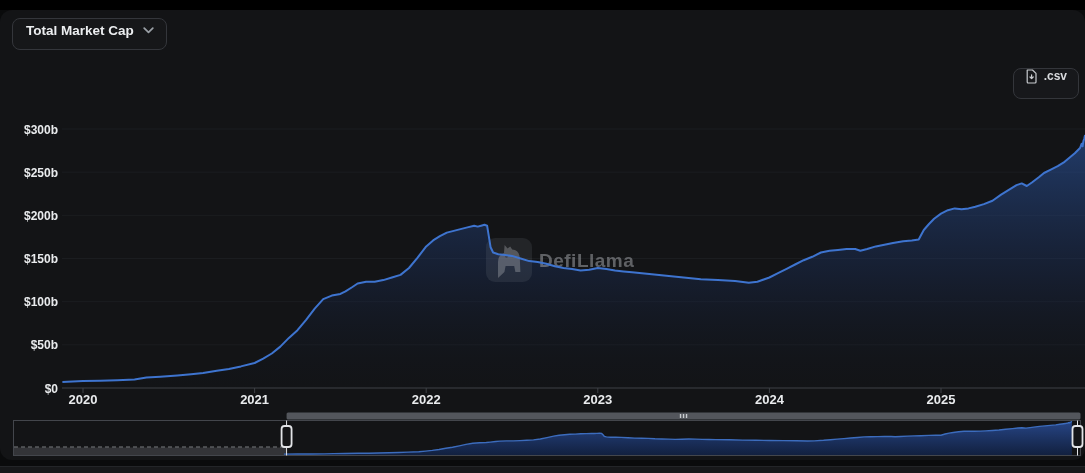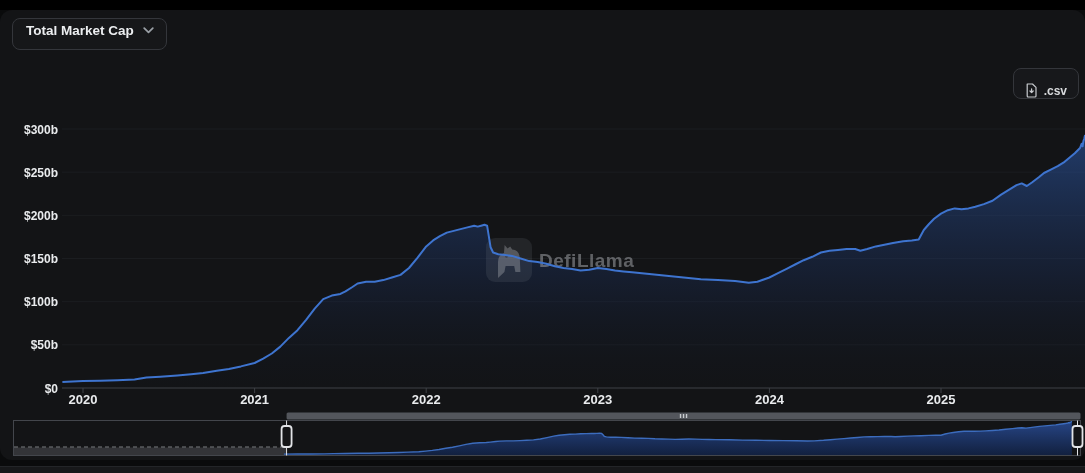--- a/index.html
+++ b/index.html
@@ -8,21 +8,21 @@
   .top-strip{position:absolute;left:0;top:0;width:1085px;height:10px;background:#000;}
   .card{position:absolute;left:0;top:10px;width:1085px;height:450px;
         background:#131416;border-radius:12px;}
   .bottom-strip{position:absolute;left:0;top:466px;width:1085px;height:7px;
         background:#17181a;border-top:1px solid #232528;}
   .dropdown-btn{position:absolute;left:12px;top:8px;height:32px;padding:0 12px 8px 13px;
         display:flex;align-items:center;gap:9px;background:#161719;border:1px solid #34363b;
         border-radius:8px;color:#eceef0;font-family:"Liberation Sans",sans-serif;
         font-size:13.5px;font-weight:bold;cursor:pointer;}
   .csv-btn{position:absolute;right:6px;top:58px;height:31px;padding:0 11px;
-        display:flex;align-items:flex-end;gap:6px;background:#17181b;border:1px solid #34363b;
+        display:flex;align-items:flex-start;gap:6px;background:#17181b;border:1px solid #34363b;
         border-radius:8px;color:#d8dadd;font-family:"Liberation Sans",sans-serif;
         font-size:12px;font-weight:bold;cursor:pointer;}
   svg text{font-family:"Liberation Sans",sans-serif;}
   #chart-svg{position:absolute;left:0;top:0;}
 </style>
 </head>
 <body>
 
 <div class="page">
   <div class="top-strip"></div>

